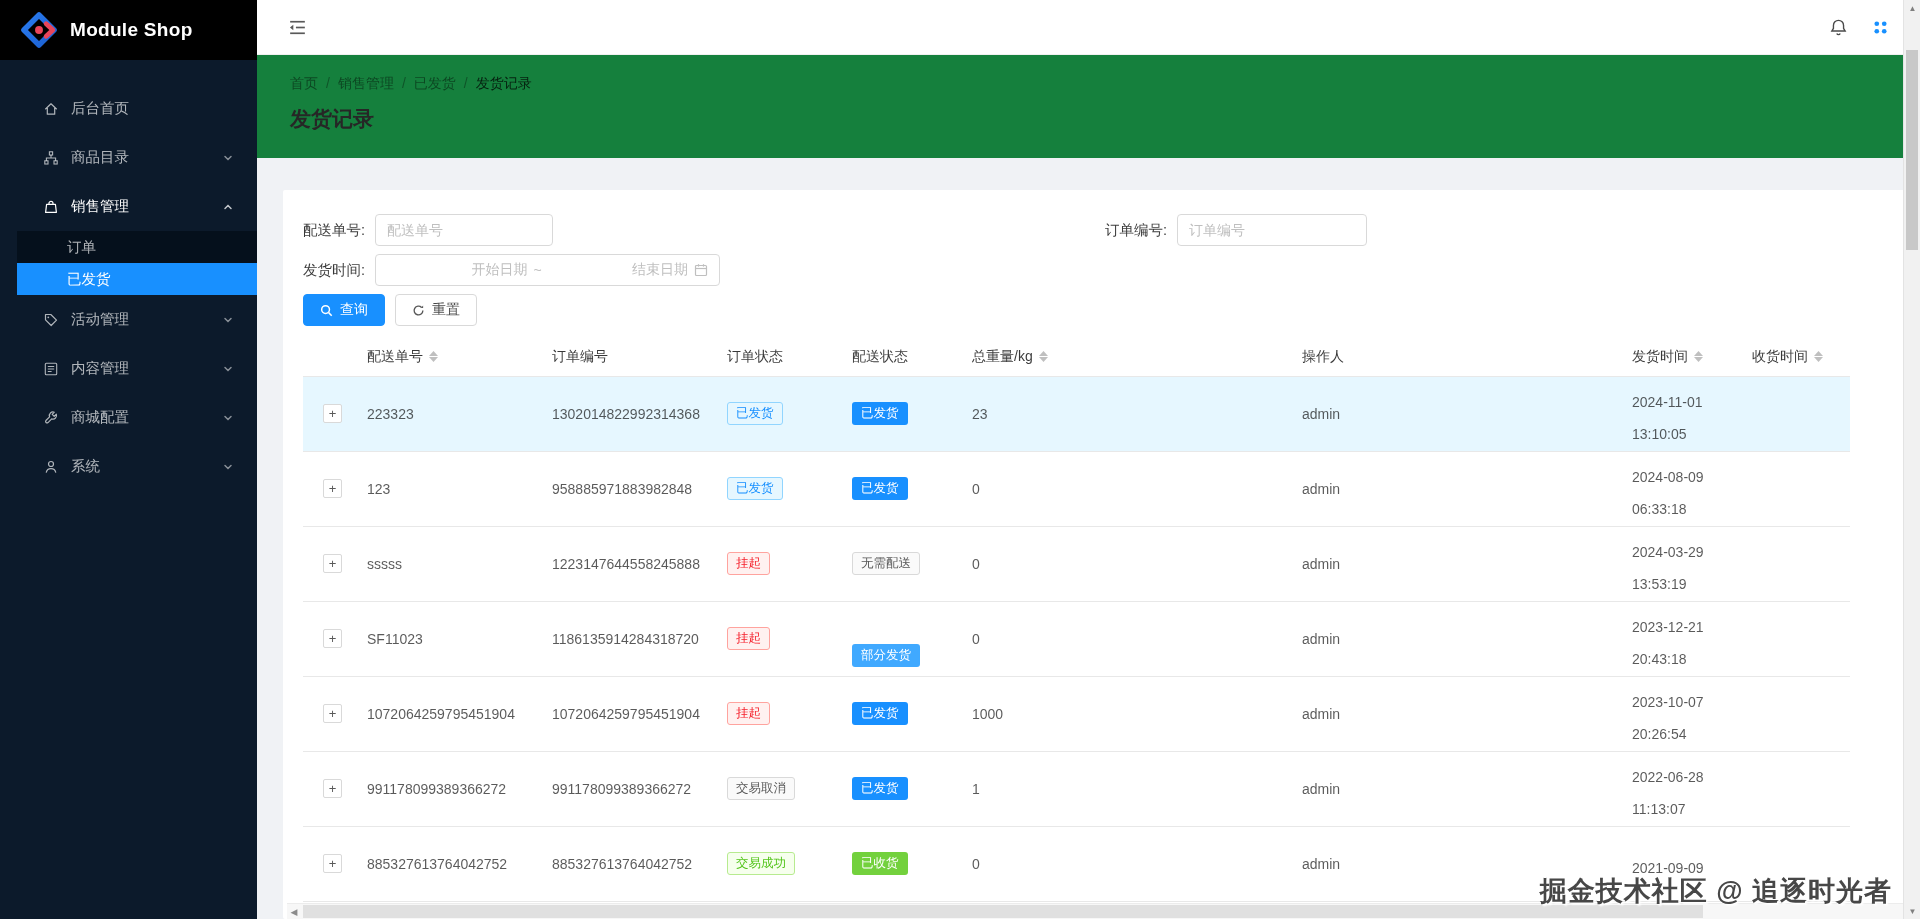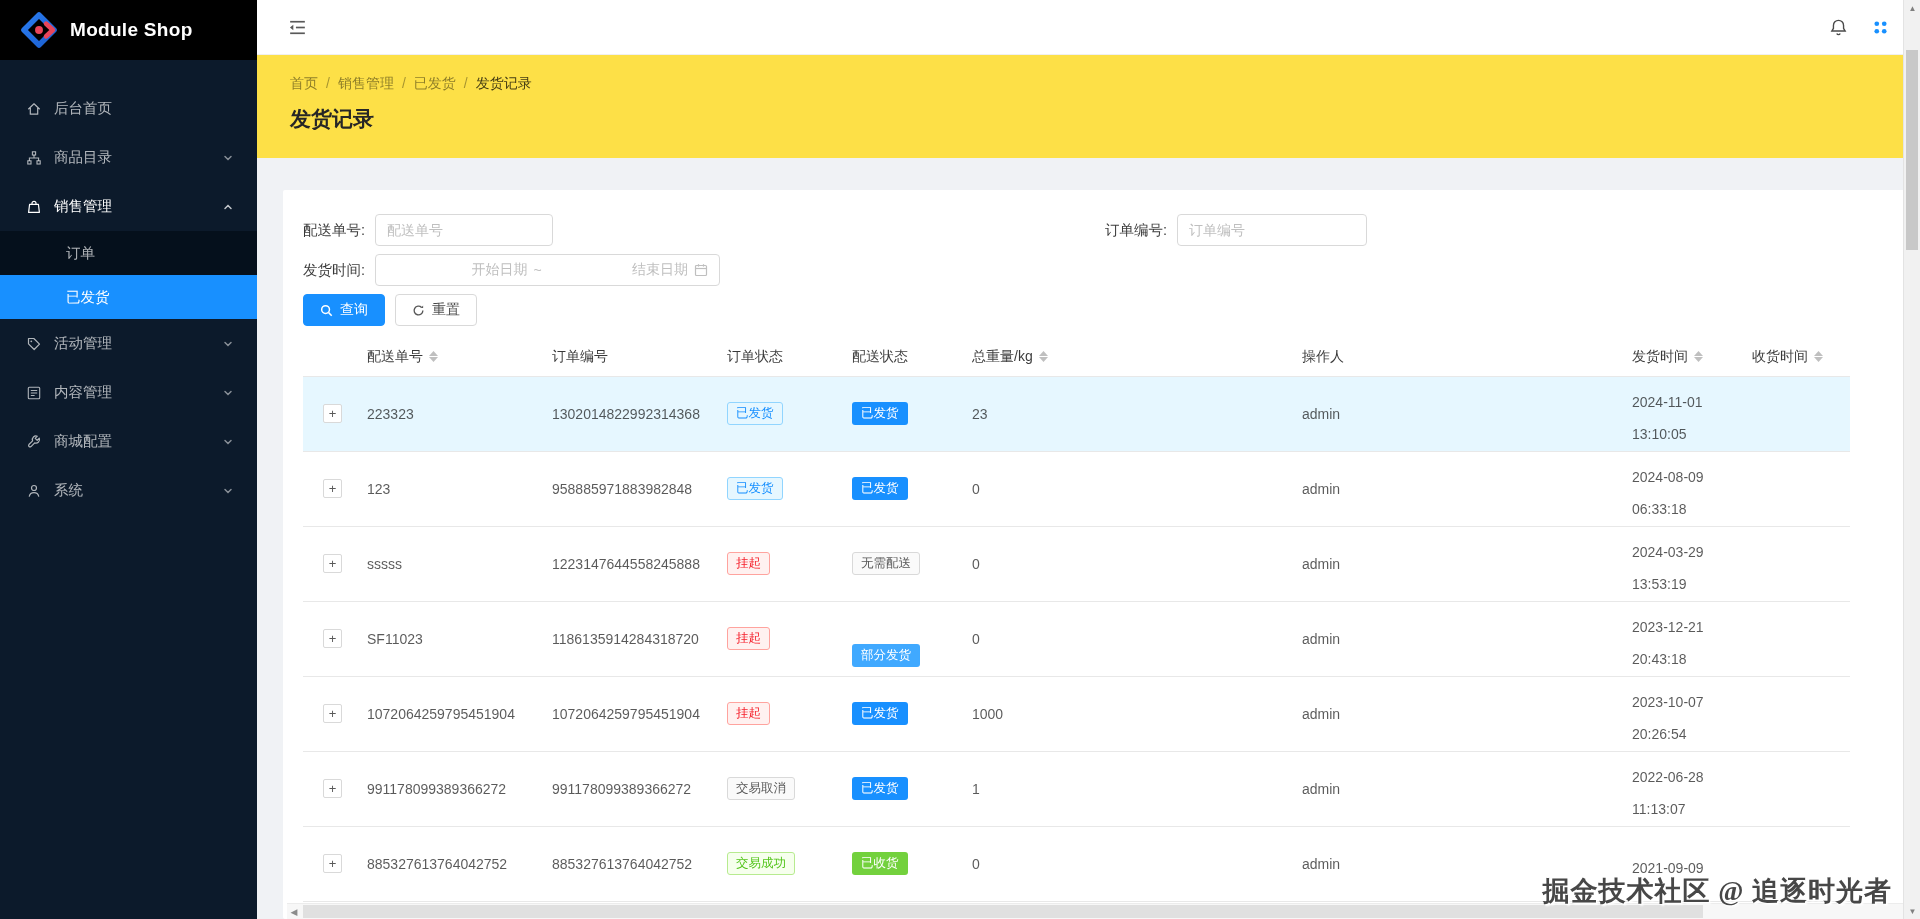--- a/index.html
+++ b/index.html
@@ -8,35 +8,35 @@
     font-family: "Liberation Sans", sans-serif;
     background:#f0f2f5;
     position:relative;
     color:rgba(0,0,0,.65);
     font-size:14px;
   }
   
   .sidebar { position:absolute; left:0; top:0; width:257px; height:919px; background:#0c1a2b; z-index:5; }
   .logo { height:60px; background:#000000; display:flex; align-items:center; padding-left:20px; gap:12px; cursor:pointer; }
   .logo-text { color:#fff; font-size:19px; font-weight:700; letter-spacing:.3px; }
-  .menu { padding-top:24px; }
+  .menu { padding-top:24px;margin-left:17px; }
   .m-item { height:49px; display:flex; align-items:center; gap:12px; padding:0 24px 0 26px; color:rgba(255,255,255,.68); font-size:14.5px; cursor:pointer; }
   .m-item .mi-icon { width:16px; height:16px; display:inline-flex; }
   .m-item .chev { margin-left:auto; display:inline-flex; opacity:.75; }
   .m-item.parent-open { color:#ffffff; }
   .submenu { background:#05101c; }
-  .s-item { height:44px; display:flex; align-items:center; padding-left:66px; color:rgba(255,255,255,.68); font-size:14.5px; cursor:pointer; }
+  .s-item { height:32px; display:flex; align-items:center; padding-left:50px; color:rgba(255,255,255,.68); font-size:14.5px; cursor:pointer; }
   .s-item.active { background:#1890ff; color:#fff; }
   
   .main { position:absolute; left:257px; top:0; width:1646px; height:919px; }
   .topbar { height:55px; background:#fff; display:flex; align-items:center; padding:0 14px 0 30px; border-bottom:1px solid #f0f0f0; }
   .fold { display:inline-flex; cursor:pointer; }
   .topbar .spacer { flex:1; }
   .tb-icon { display:inline-flex; margin-left:24px; cursor:pointer; }
-  .pagehead { background:#fde047; padding:20px 0 18px 33px; height:103px; }
+  .pagehead { background:#15803d; padding:20px 0 18px 33px; height:103px; }
   .breadcrumb { font-size:14px; color:rgba(0,0,0,.45); }
   .breadcrumb .bc-item { cursor:pointer; }
   .breadcrumb .bc-sep { margin:0 8px; color:rgba(0,0,0,.35); }
   .breadcrumb .bc-item.current { color:rgba(0,0,0,.75); cursor:default; }
   .page-title { margin-top:12px; font-size:21px; font-weight:600; color:#262626; }
   
   .card { position:absolute; left:26px; top:190px; width:1888px; height:729px; background:#fff; border-radius:2px; padding:24px 20px 0 20px; overflow:hidden; }
   .frow { position:relative; height:32px; margin-bottom:8px; display:flex; align-items:center; }
   .flabel { color:rgba(0,0,0,.78); margin-right:10px; font-size:14.5px; }
   .inp { height:32px; border:1px solid #d9d9d9; border-radius:4px; padding:0 11px; font-size:14px; color:rgba(0,0,0,.65); outline:none; font-family:"Liberation Sans",sans-serif; }
@@ -73,21 +73,21 @@
   .hscroll { position:absolute; left:4px; right:2px; bottom:0; height:16px; background:#f7f7f7; border-top:1px solid #ececec; }
   .hscroll .thumb { position:absolute; left:16px; top:1px; bottom:1px; width:1400px; background:#e0e0e0; }
   .hs-arrow { position:absolute; top:0; width:14px; height:16px; display:flex; align-items:center; justify-content:center; color:#8c8c8c; font-size:9px; }
   .hs-arrow.left { left:0; } .hs-arrow.right { right:0; }
   .vscroll { position:absolute; right:0; top:0; width:17px; height:919px; background:#f1f1f1; border-left:1px solid #e3e3e3; z-index:20; }
   .vscroll .thumb { position:absolute; left:2px; right:2px; top:50px; height:200px; background:#c8c8c8; }
   .vs-arrow { position:absolute; left:0; width:17px; height:16px; display:flex; align-items:center; justify-content:center; color:#7f7f7f; font-size:8px; }
   .vs-arrow.up { top:0; } .vs-arrow.down { bottom:0; }
   
   .watermark { position:absolute; right:28px; bottom:10px; font-size:27px; font-weight:700; color:#474747; letter-spacing:1px; z-index:50;
-    text-shadow:1px 1px 0 #fff, 2px 2px 2px rgba(255,255,255,.95), -1px -1px 0 rgba(255,255,255,.6);font-family:Liberation Serif, serif; }
+    text-shadow:1px 1px 0 #fff, 2px 2px 2px rgba(255,255,255,.95), -1px -1px 0 rgba(255,255,255,.6); }
 </style>
 </head>
 <body>
 
 <div>
 
   <aside class="sidebar">
     <div class="logo">
       <span style="display:inline-flex;">
         <svg width="38" height="38" viewBox="0 0 48 48">

